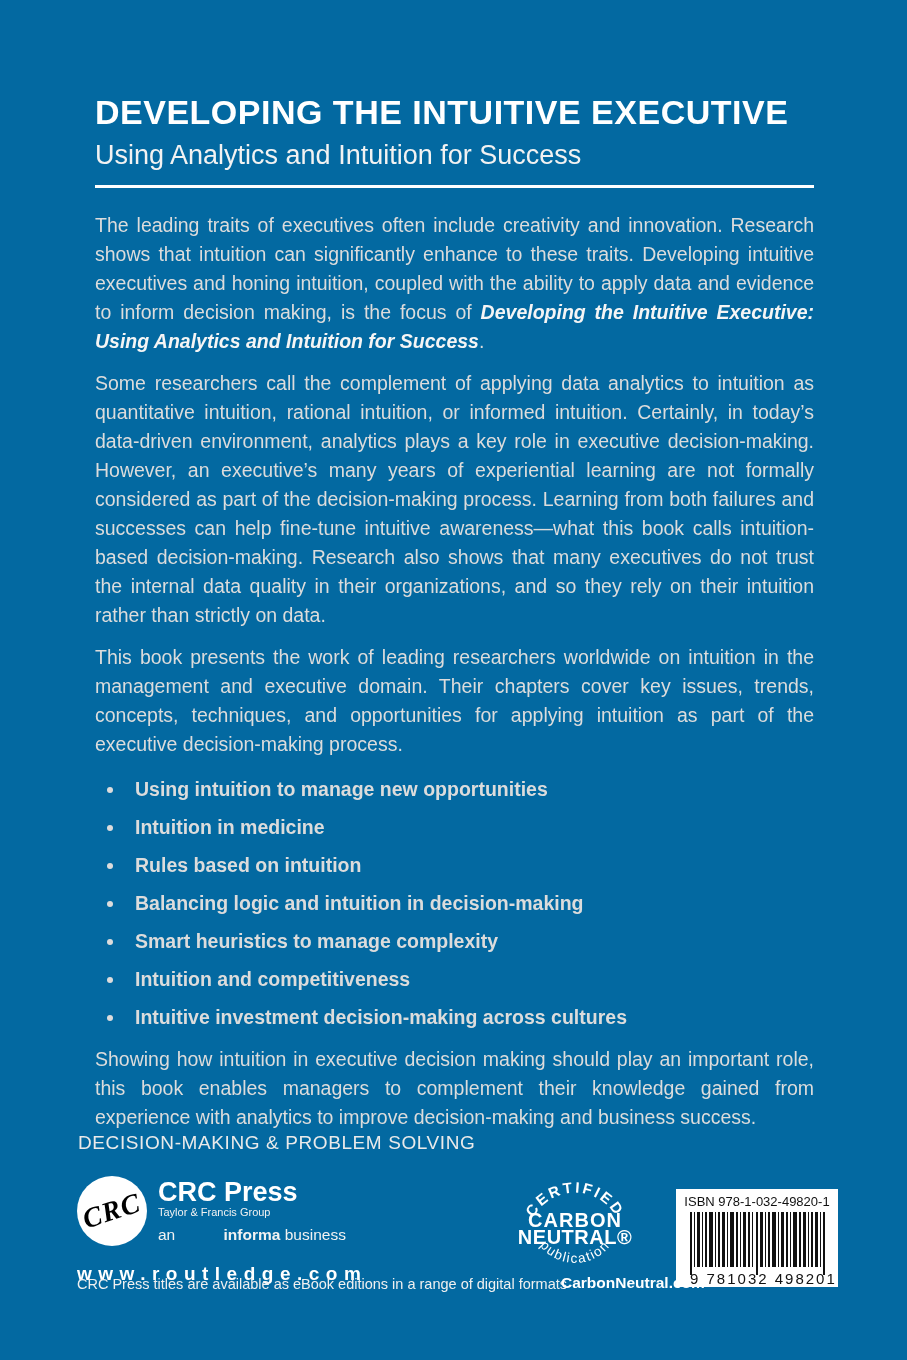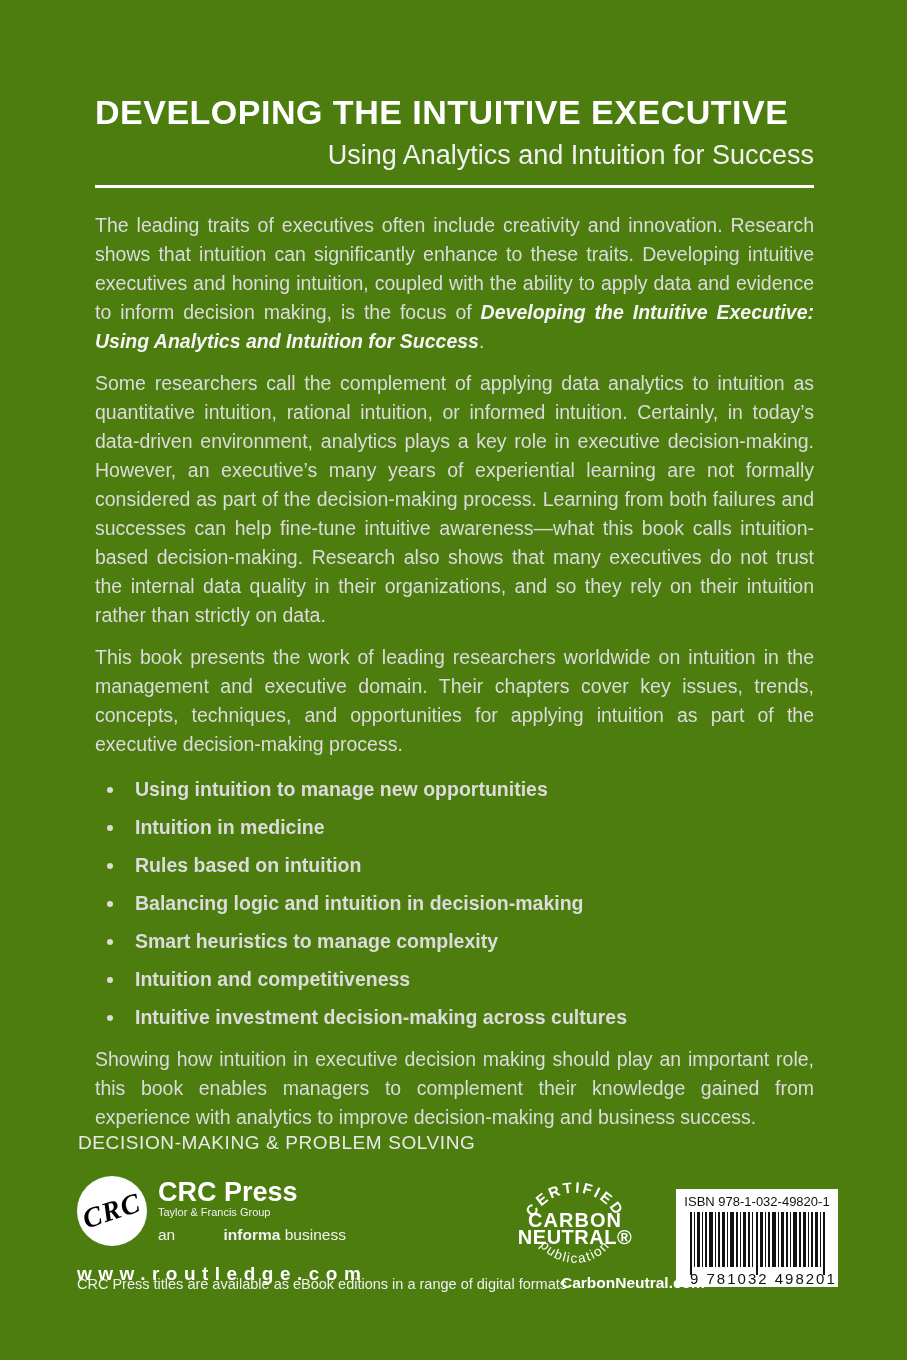--- a/index.html
+++ b/index.html
@@ -4,21 +4,21 @@
 <style>
   html, body {
     margin: 0;
     padding: 0;
     background: #000;
   }
   .page {
     position: relative;
     width: 907px;
     height: 1360px;
-    background: #4d7c0f;
+    background: #0369a1;
     font-family: "Liberation Sans", "DejaVu Sans", sans-serif;
     color: #dcdcdc;
     overflow: hidden;
   }
   .content {
     position: absolute;
     left: 95px;
     top: 92px;
     width: 719px;
   }
@@ -29,21 +29,20 @@
     font-weight: bold;
     letter-spacing: 0.5px;
     color: #ffffff;
   }
   .subtitle {
     margin: 7px 0 0 0;
     font-size: 27px;
     line-height: 33px;
     font-weight: 400;
     color: #f2f2f2;
-    text-align: right;
   }
   .title-divider {
     border: none;
     height: 3px;
     background: #ffffff;
     margin: 13px 0 0 0;
     width: 719px;
   }
   .body-text {
     margin: 13px 0 0 0;

